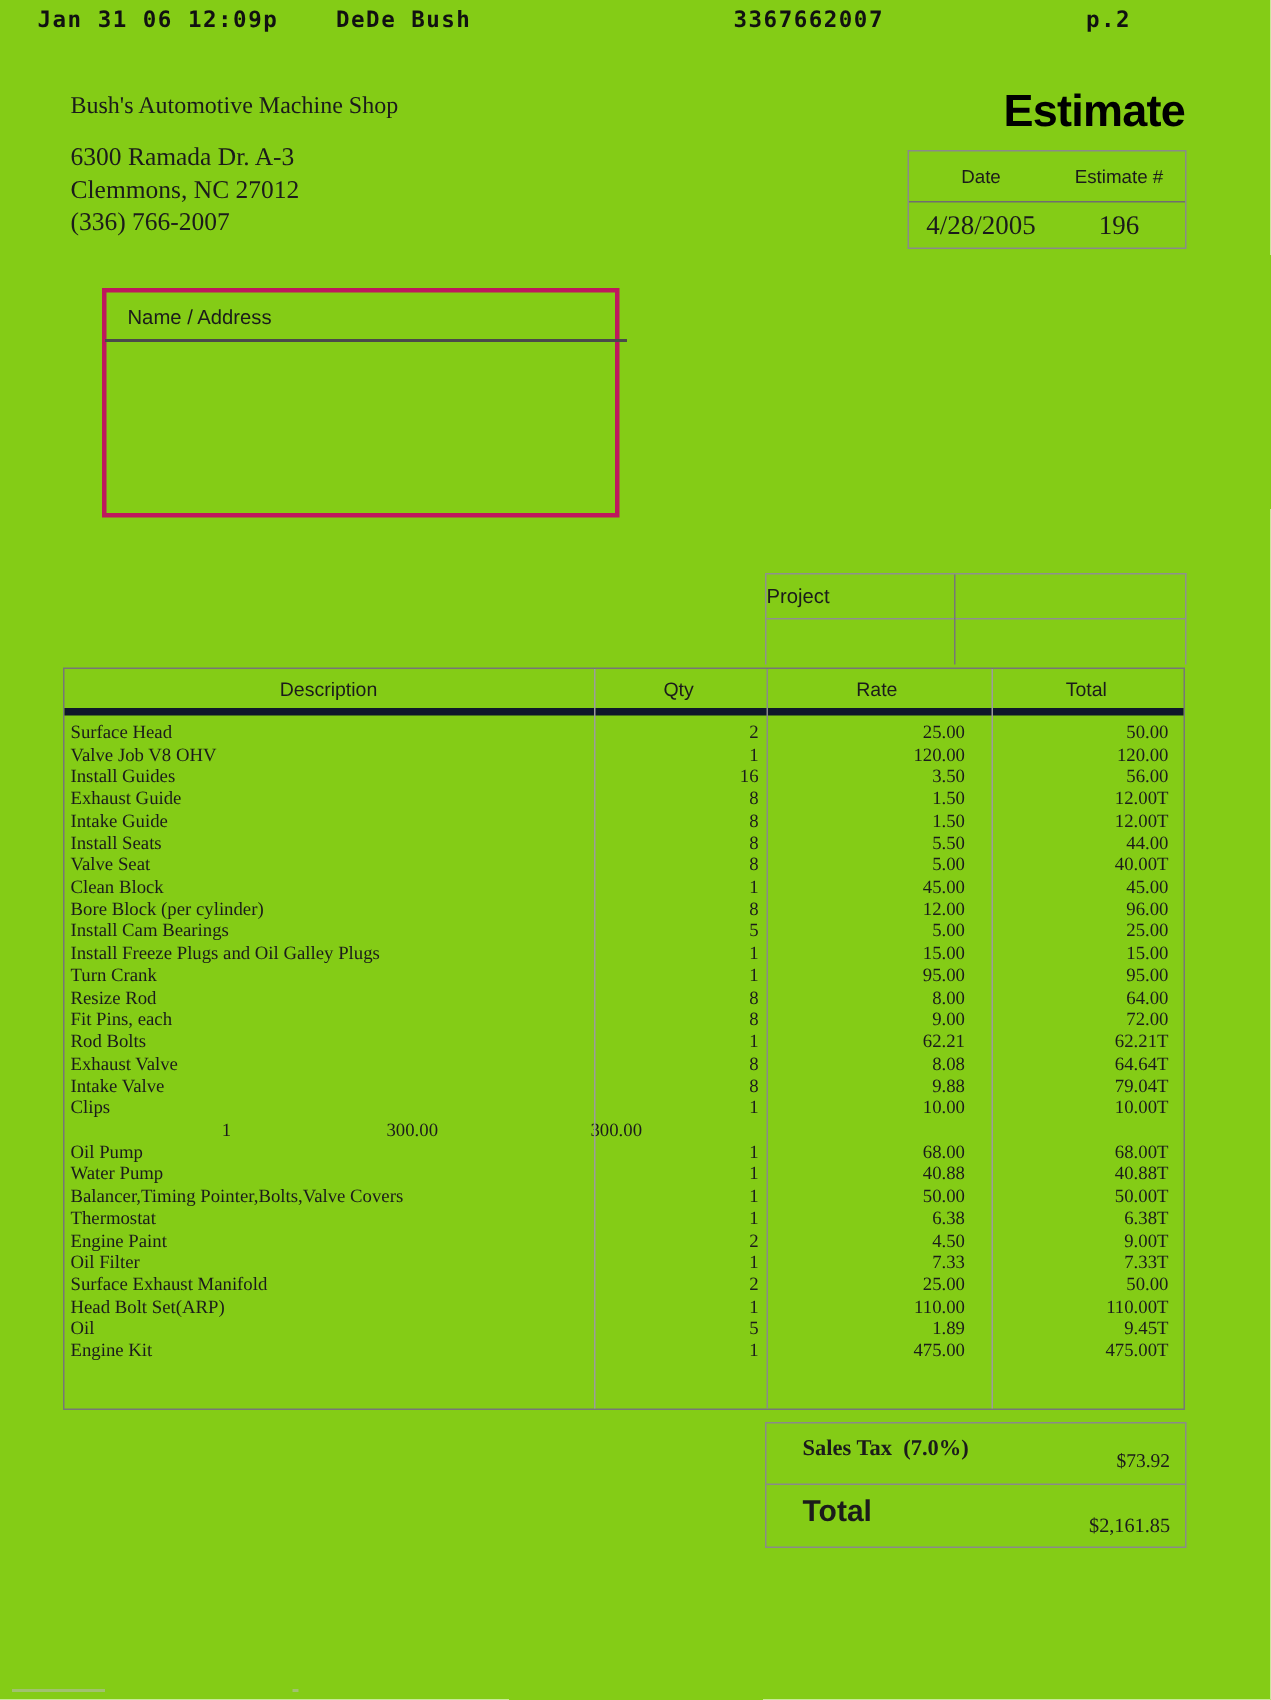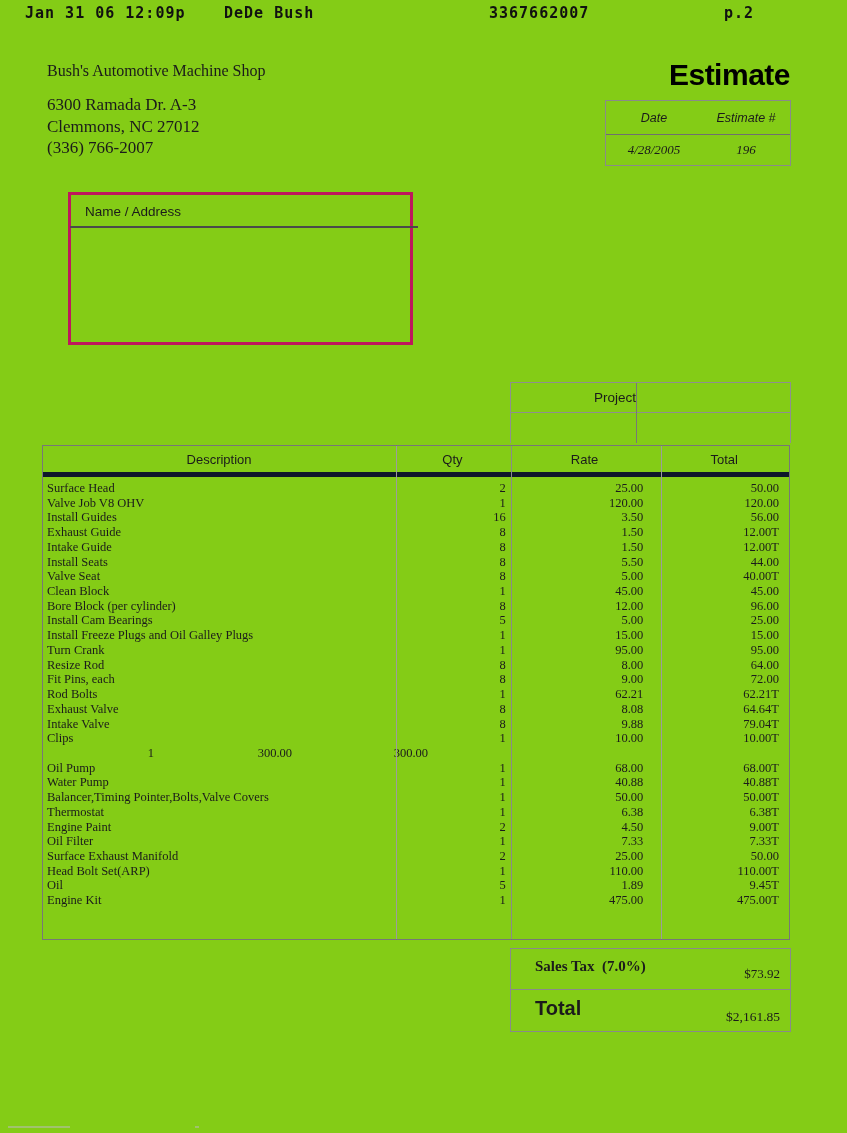--- a/index.html
+++ b/index.html
@@ -31,37 +31,37 @@
     text-align: right; font-family: "Liberation Sans", sans-serif;
     font-weight: 700; font-size: 30px; letter-spacing: -0.5px; color: #000; }
 
   
   .date-box { position: absolute; left: 605px; top: 100px; width: 186px; height: 66px;
     border: 1px solid #8a8a8a; }
   .date-box .hdr-row { display: flex; height: 34px; border-bottom: 1px solid #6f6f6f; }
   .date-box .val-row { display: flex; height: 30px; }
   .date-box .c1 { width: 96px; border-right: 0; }
   .date-box .c2 { flex: 1; }
-  .date-box .cell { display: flex; align-items: center; justify-content: center; font-style: italic; }
+  .date-box .cell { display: flex; align-items: center; justify-content: center; }
   .lbl { font-family: "Liberation Sans", sans-serif; font-size: 12.5px; color: #1b1b1b; }
-  .val { font-size: 13px; }
+  .val { font-size: 18px; }
 
   
   .na-box { position: absolute; left: 68px; top: 192px; width: 345px; height: 153px;
     border: 3px solid #be185d; }
   .na-box .na-hdr { padding: 9px 0 0 14px; font-family: "Liberation Sans", sans-serif;
     font-size: 13.5px; }
   .na-box .na-line { position: absolute; left: -1px; right: -8px; top: 31px; height: 2px; background: #4a4a4a; }
 
   
   .project-box { position: absolute; left: 510px; top: 382px; width: 281px; height: 61px;
     border: 1px solid #8f8f8f; border-bottom: none; }
   .project-box .p-div-h { position: absolute; left: 0; right: 0; top: 29px; height: 1px; background: #8f8f8f; }
   .project-box .p-div-v { position: absolute; left: 125px; top: 0; bottom: 0; width: 1px; background: #777; }
-  .project-box .p-lbl { position: absolute; left: 0; top: 7px; width: 125px; text-align: right;
+  .project-box .p-lbl { position: absolute; left: 0; top: 7px; width: 125px; text-align: left;
     font-family: "Liberation Sans", sans-serif; font-size: 13.5px; }
 
   
   .items-table { position: absolute; left: 42px; top: 445px; width: 748px; height: 495px;
     border: 1px solid #777; }
   .items-table .v1 { position: absolute; left: 353px; top: 0; bottom: 0; width: 1px; background: #9c9c9c; }
   .items-table .v2 { position: absolute; left: 468px; top: 0; bottom: 0; width: 1px; background: #8a8a8a; }
   .items-table .v3 { position: absolute; left: 618px; top: 0; bottom: 0; width: 1px; background: #9c9c9c; }
   .items-head { display: flex; height: 31px; border-bottom: 5px solid #0f172a; }
   .items-head .hc { display: flex; align-items: center; justify-content: center;

